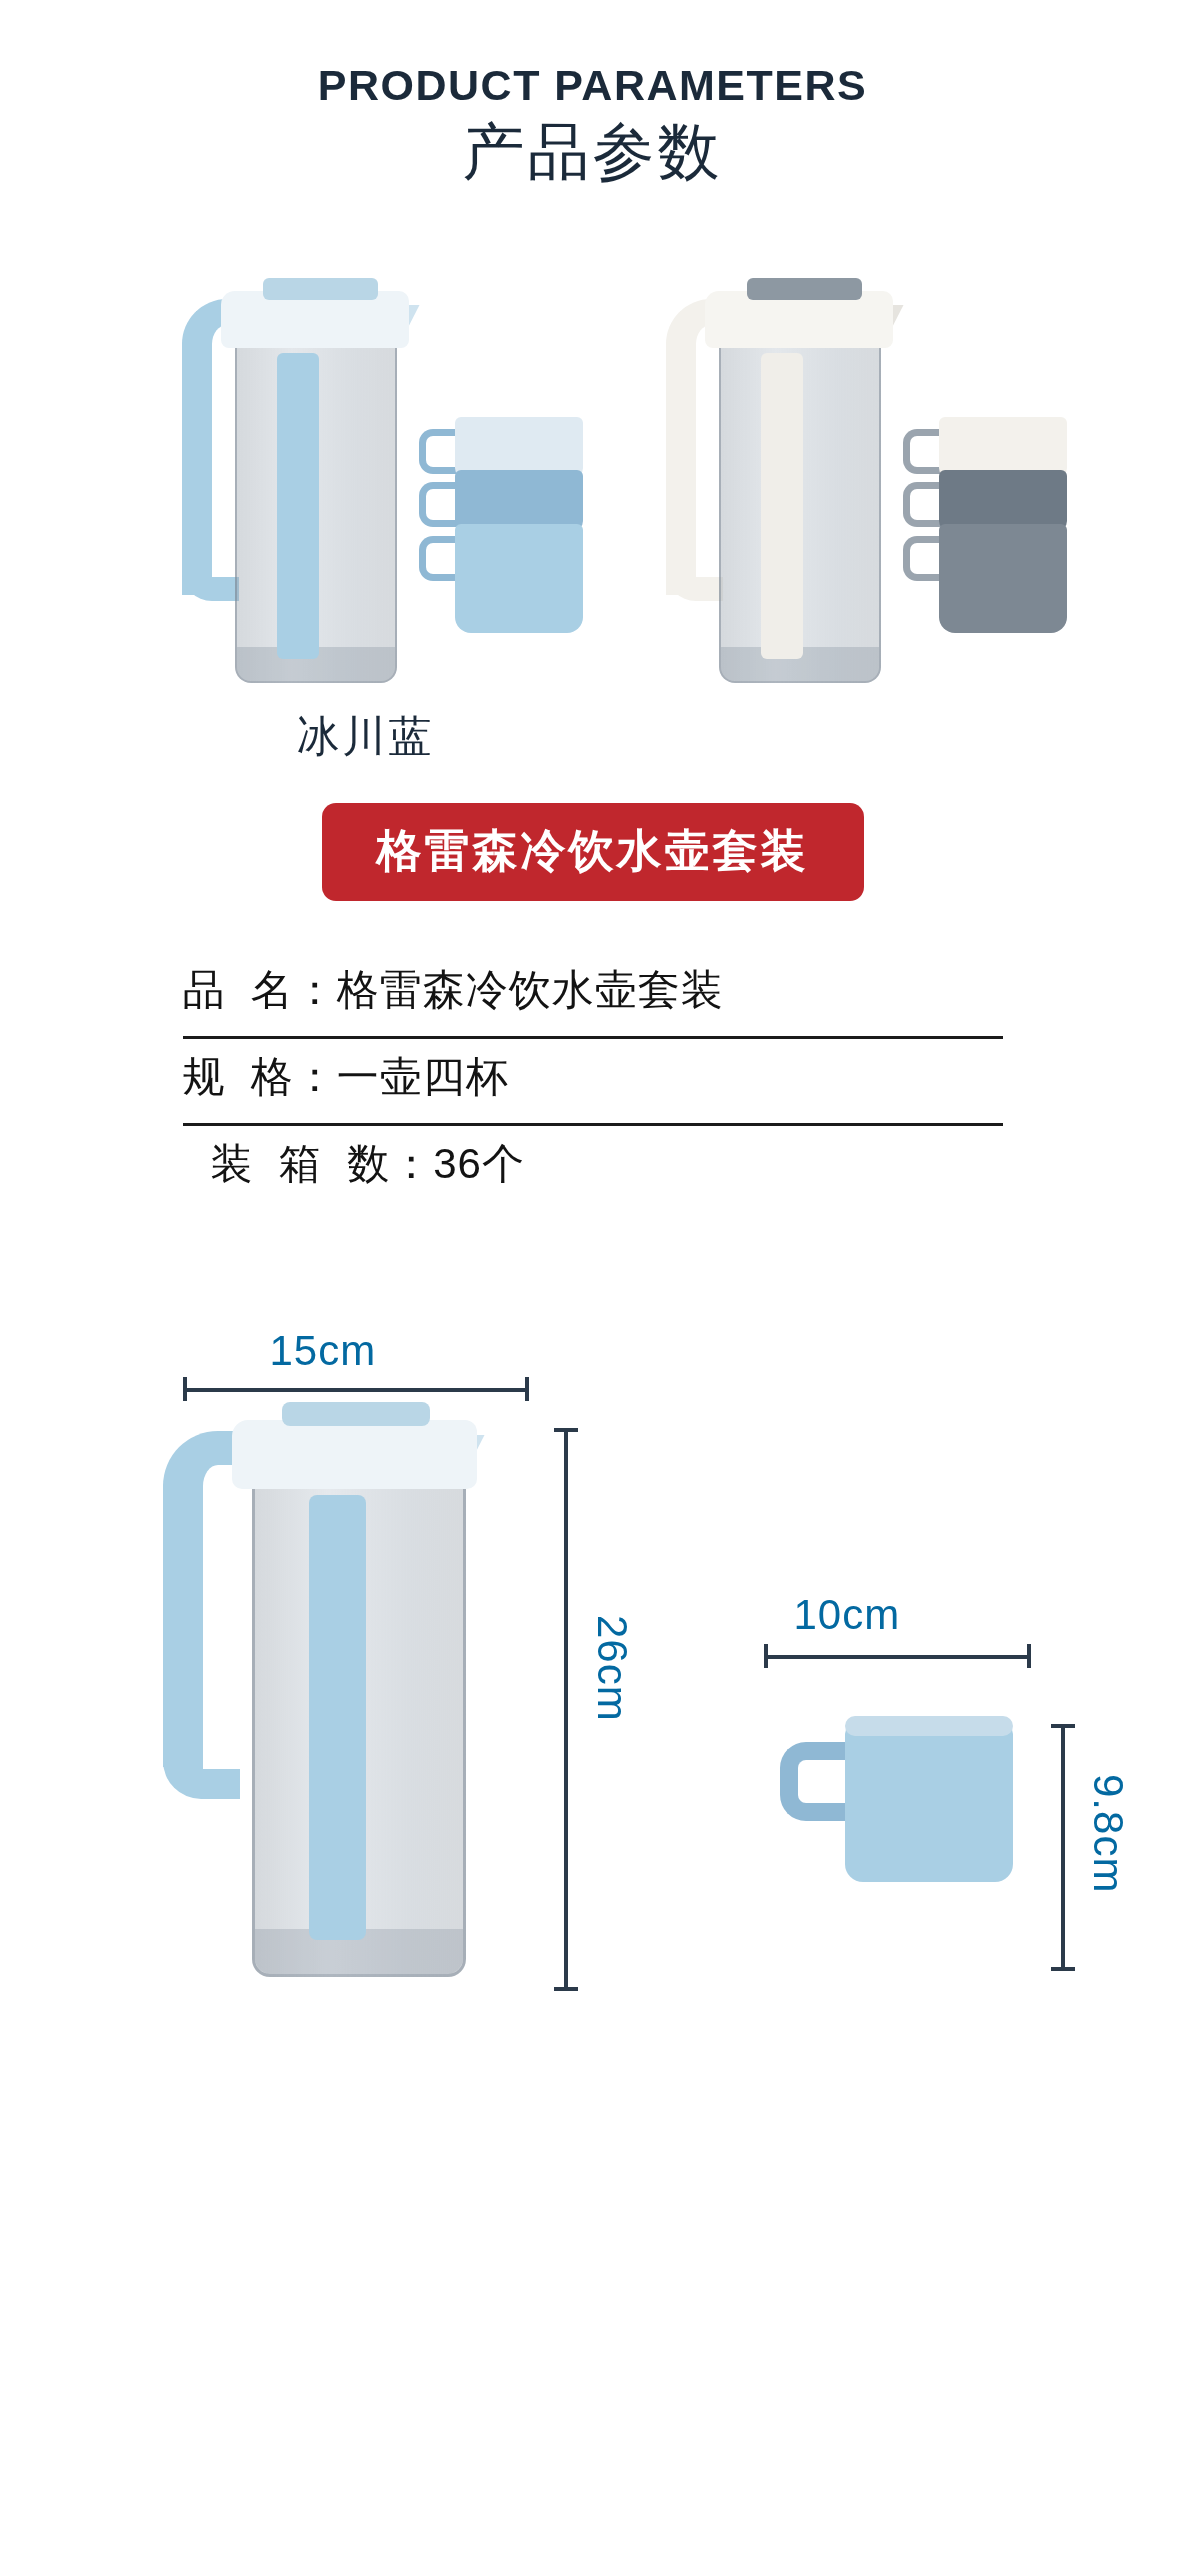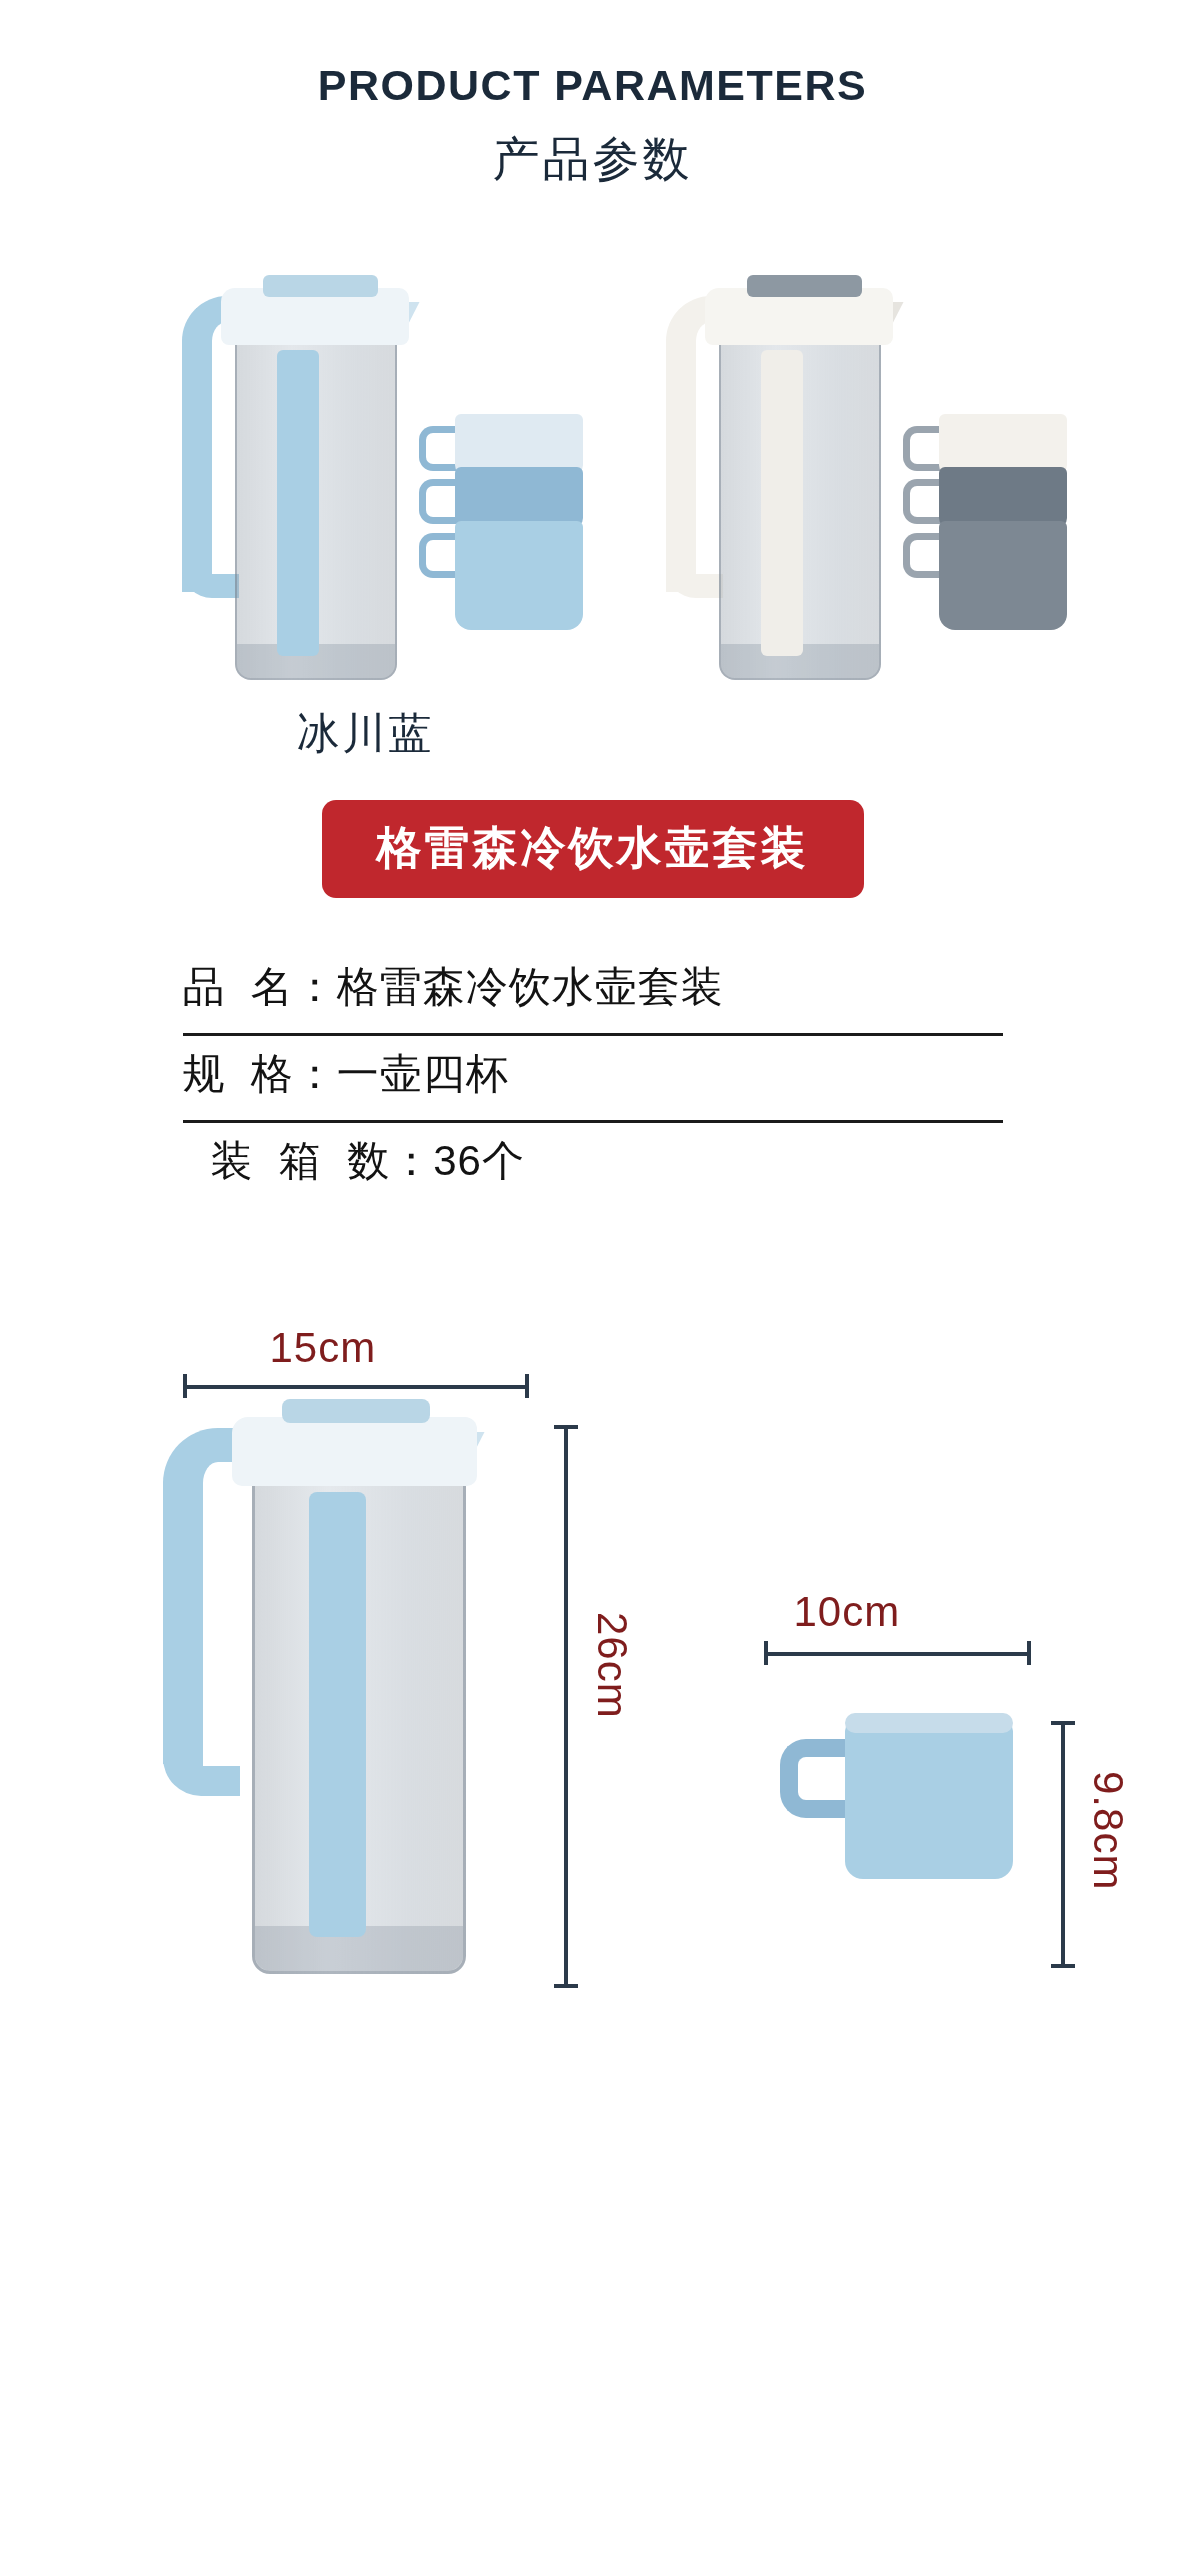--- a/index.html
+++ b/index.html
@@ -25,22 +25,22 @@
     padding-top: 61px;
     text-align: center;
   }
   .header .title-en {
     font-size: 43px;
     font-weight: bold;
     letter-spacing: 1.5px;
     color: #1b2a3a;
   }
   .header .title-cn {
-    margin-top: 18px;
-    font-size: 47px;
+    margin-top: 0;
+    font-size: 62px;
     color: #1b2a3a;
     letter-spacing: 3px;
   }
 
   
   .showcase {
     position: relative;
     margin-top: 40px;
     height: 553px;
   }
@@ -346,21 +346,21 @@
   .mline.v { width: 4px; }
   .mcap {
     position: absolute;
     background: #2b3a4a;
   }
   .mcap.v { width: 4px; height: 24px; }
   .mcap.h { height: 4px; width: 24px; }
   .mlabel {
     position: absolute;
     font-size: 42px;
-    color: #7f1d1d;
+    color: #0369a1;
     letter-spacing: 1px;
     white-space: nowrap;
   }
   .mlabel.vert {
     writing-mode: vertical-rl;
     text-orientation: mixed;
   }
 </style>
 </head>
 <body>

